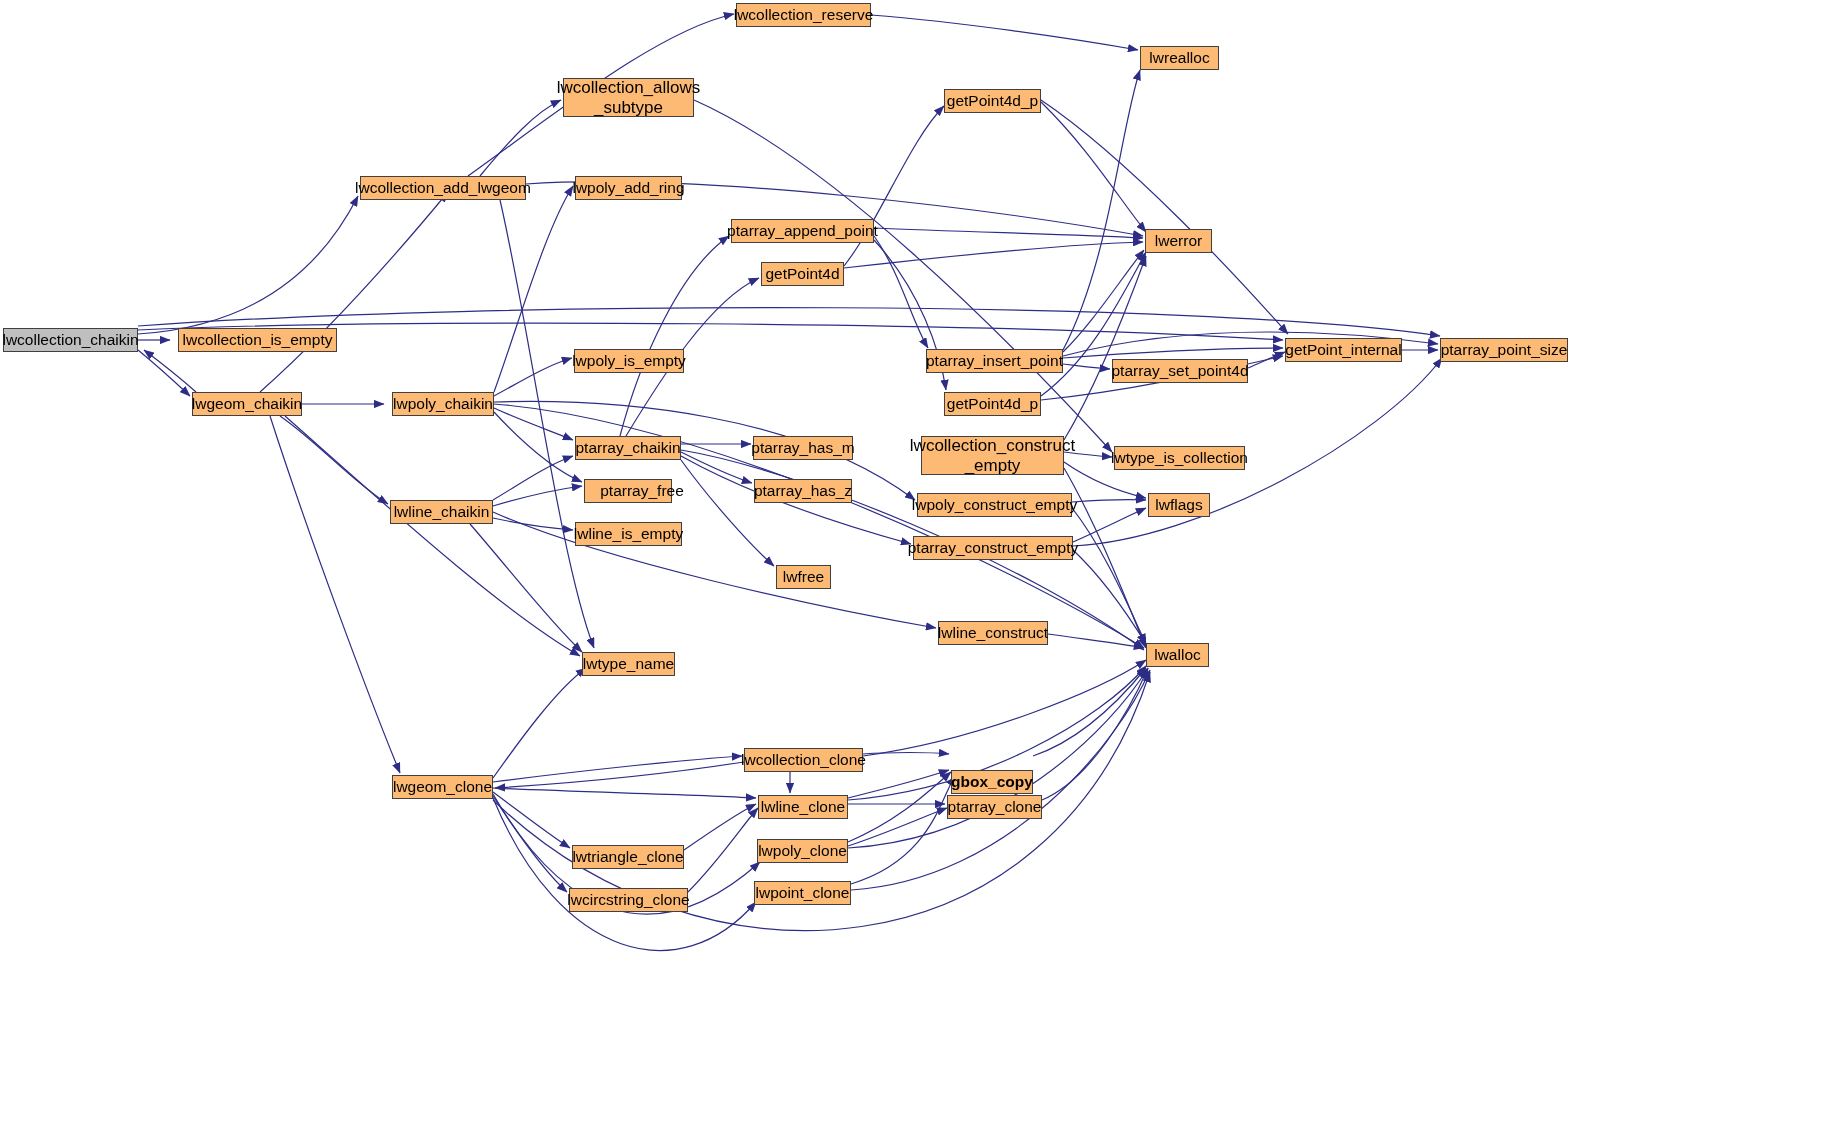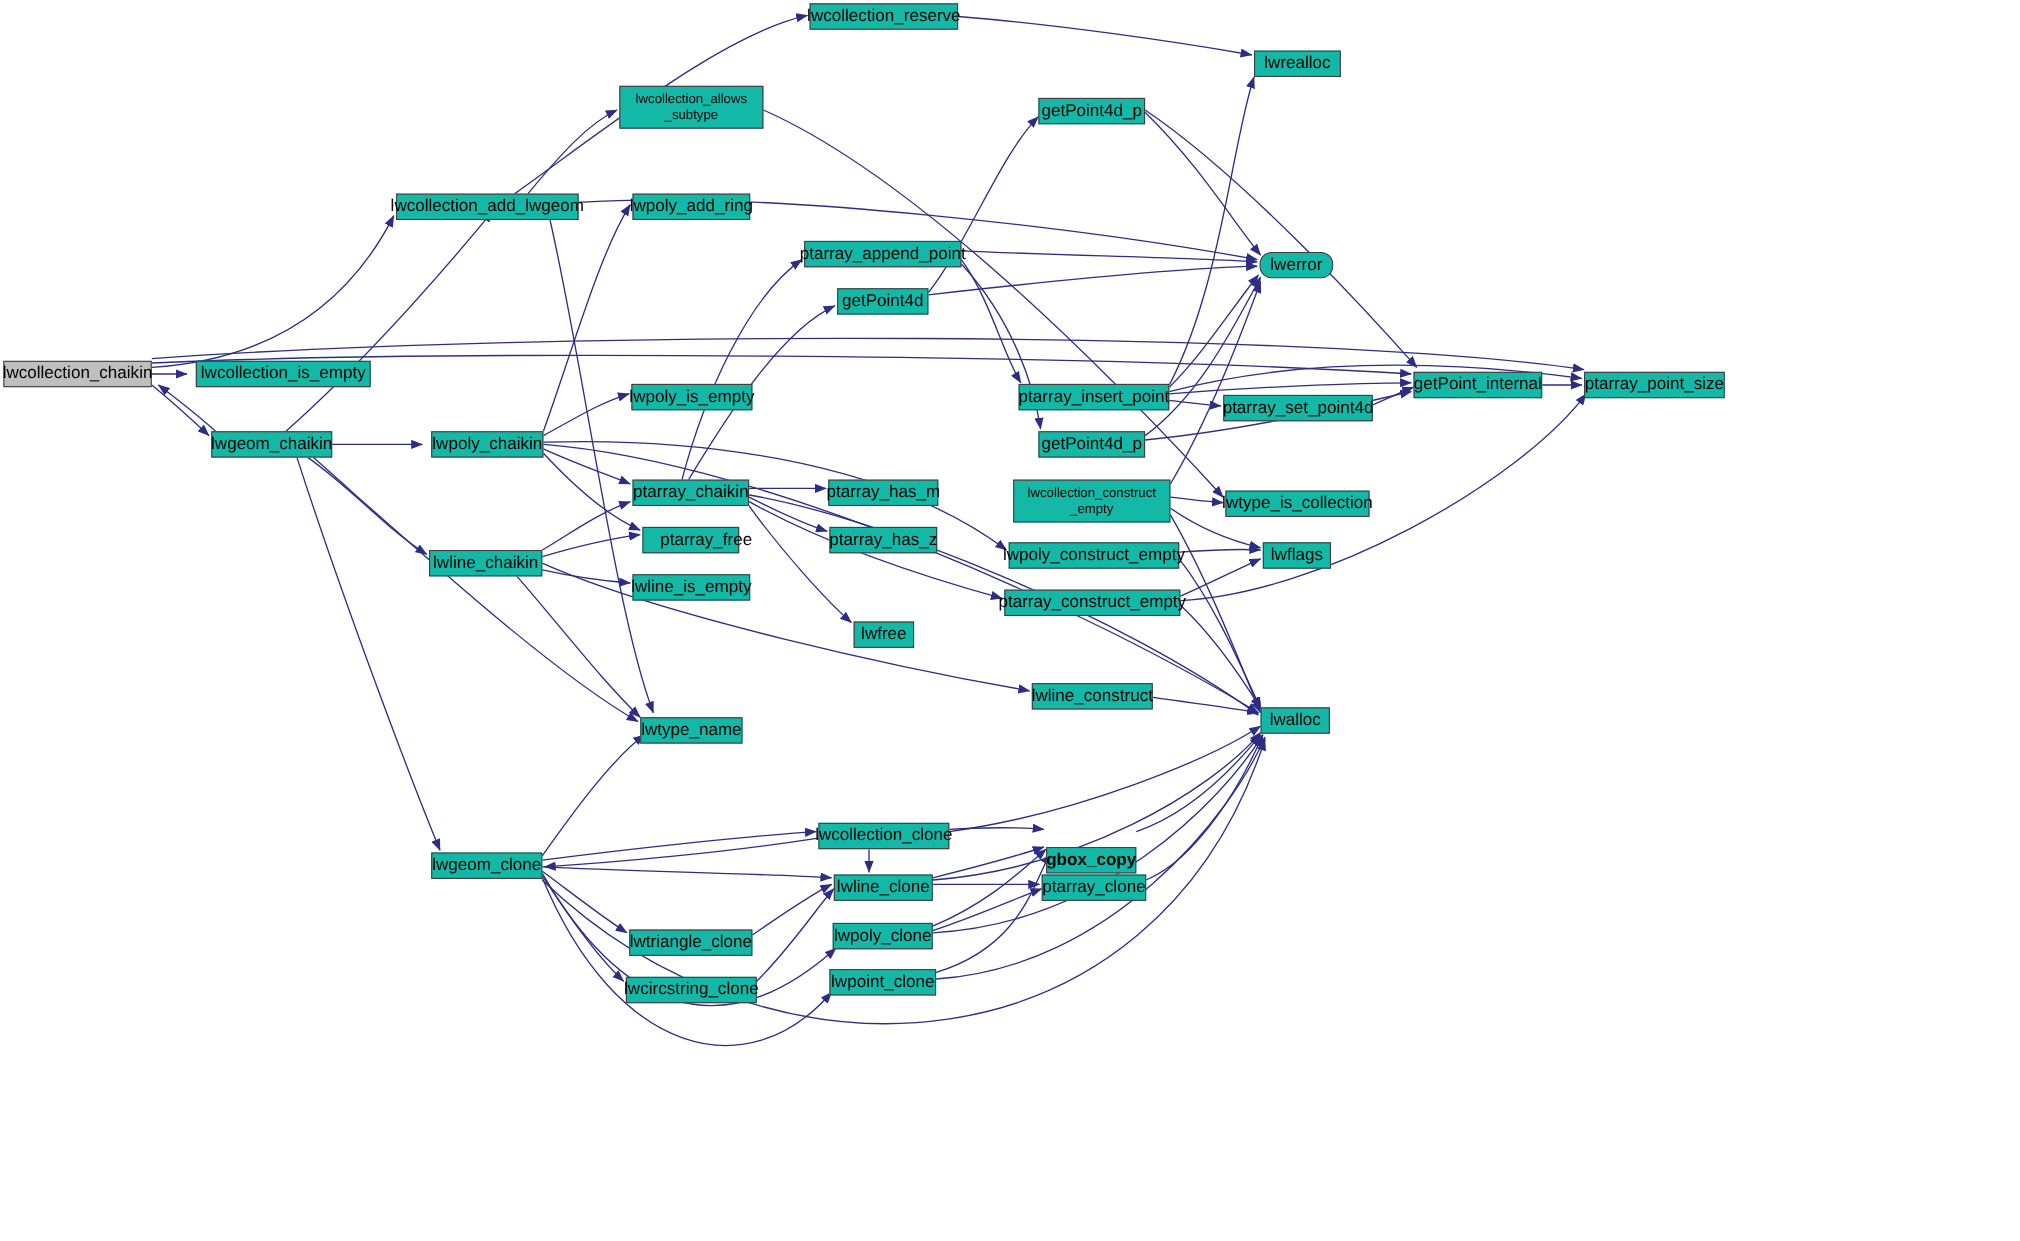--- a/index.html
+++ b/index.html
@@ -3,34 +3,34 @@
 <meta charset="utf-8">
 <style>
   html,body{margin:0;padding:0;background:#ffffff;}
   body{font-family:"Liberation Sans", sans-serif;}
   #graph-root{position:relative;width:1836px;height:1128px;background:#ffffff;overflow:hidden;}
   svg.edges{position:absolute;left:0;top:0;width:1836px;height:1128px;}
   .node{
     position:absolute;
     box-sizing:border-box;
     border:1px solid #404040;
-    background:#14b8a6;
+    background:#fdba74;
     display:flex;
     align-items:center;
     justify-content:center;
     text-align:center;
     font-family:"Liberation Sans", sans-serif;
     font-size:15.5px;
     color:#000000;
     line-height:1.15;
     white-space:pre-line;
     letter-spacing:0px;
   }
   .node.root{background:#bfbfbf;border-color:#404040;}
-  .node.twoline{font-size:12px;}
+  .node.twoline{font-size:17px;}
 </style>
 </head>
 <body>
 
 <div id="graph-root">
   <svg class="edges" viewBox="0 0 1836 1128" xmlns="http://www.w3.org/2000/svg">
     <defs>
       <marker id="arrowhead" markerWidth="9" markerHeight="7" refX="8.5" refY="3.5" orient="auto" markerUnits="strokeWidth">
         <polygon points="0 0, 9 3.5, 0 7" fill="#2d2d86"></polygon>
       </marker>
@@ -128,21 +128,21 @@
       <div class="node" style="left: 178px; top: 328px; width: 159px; height: 24px;">lwcollection_is_empty</div>
       <div class="node" style="left: 192px; top: 392px; width: 110px; height: 24px;">lwgeom_chaikin</div>
       <div class="node" style="left: 360px; top: 176px; width: 166px; height: 24px;">lwcollection_add_lwgeom</div>
       <div class="node" style="left: 736px; top: 3px; width: 135px; height: 24px;">lwcollection_reserve</div>
       <div class="node twoline" style="left: 563px; top: 78px; width: 131px; height: 39px;">lwcollection_allows
 _subtype</div>
       <div class="node" style="left: 575px; top: 176px; width: 107px; height: 24px;">lwpoly_add_ring</div>
       <div class="node" style="left: 1140px; top: 46px; width: 79px; height: 24px;">lwrealloc</div>
       <div class="node" style="left: 944px; top: 89px; width: 97px; height: 24px;">getPoint4d_p</div>
       <div class="node" style="left: 731px; top: 219px; width: 143px; height: 24px;">ptarray_append_point</div>
-      <div class="node" style="left: 1145px; top: 229px; width: 67px; height: 24px; border-radius: 11px;">lwerror</div>
+      <div class="node" style="left: 1145px; top: 229px; width: 67px; height: 24px;">lwerror</div>
       <div class="node" style="left: 761px; top: 262px; width: 83px; height: 24px;">getPoint4d</div>
       <div class="node" style="left: 926px; top: 349px; width: 137px; height: 24px;">ptarray_insert_point</div>
       <div class="node" style="left: 1112px; top: 359px; width: 136px; height: 24px;">ptarray_set_point4d</div>
       <div class="node" style="left: 1285px; top: 338px; width: 117px; height: 24px;">getPoint_internal</div>
       <div class="node" style="left: 1440px; top: 338px; width: 128px; height: 24px; text-align: center;">ptarray_point_size</div>
       <div class="node" style="left: 574px; top: 349px; width: 110px; height: 24px;">lwpoly_is_empty</div>
       <div class="node" style="left: 392px; top: 392px; width: 102px; height: 24px;">lwpoly_chaikin</div>
       <div class="node" style="left: 944px; top: 392px; width: 97px; height: 24px;">getPoint4d_p</div>
       <div class="node" style="left: 575px; top: 436px; width: 106px; height: 24px;">ptarray_chaikin</div>
       <div class="node" style="left: 753px; top: 436px; width: 100px; height: 24px;">ptarray_has_m</div>

